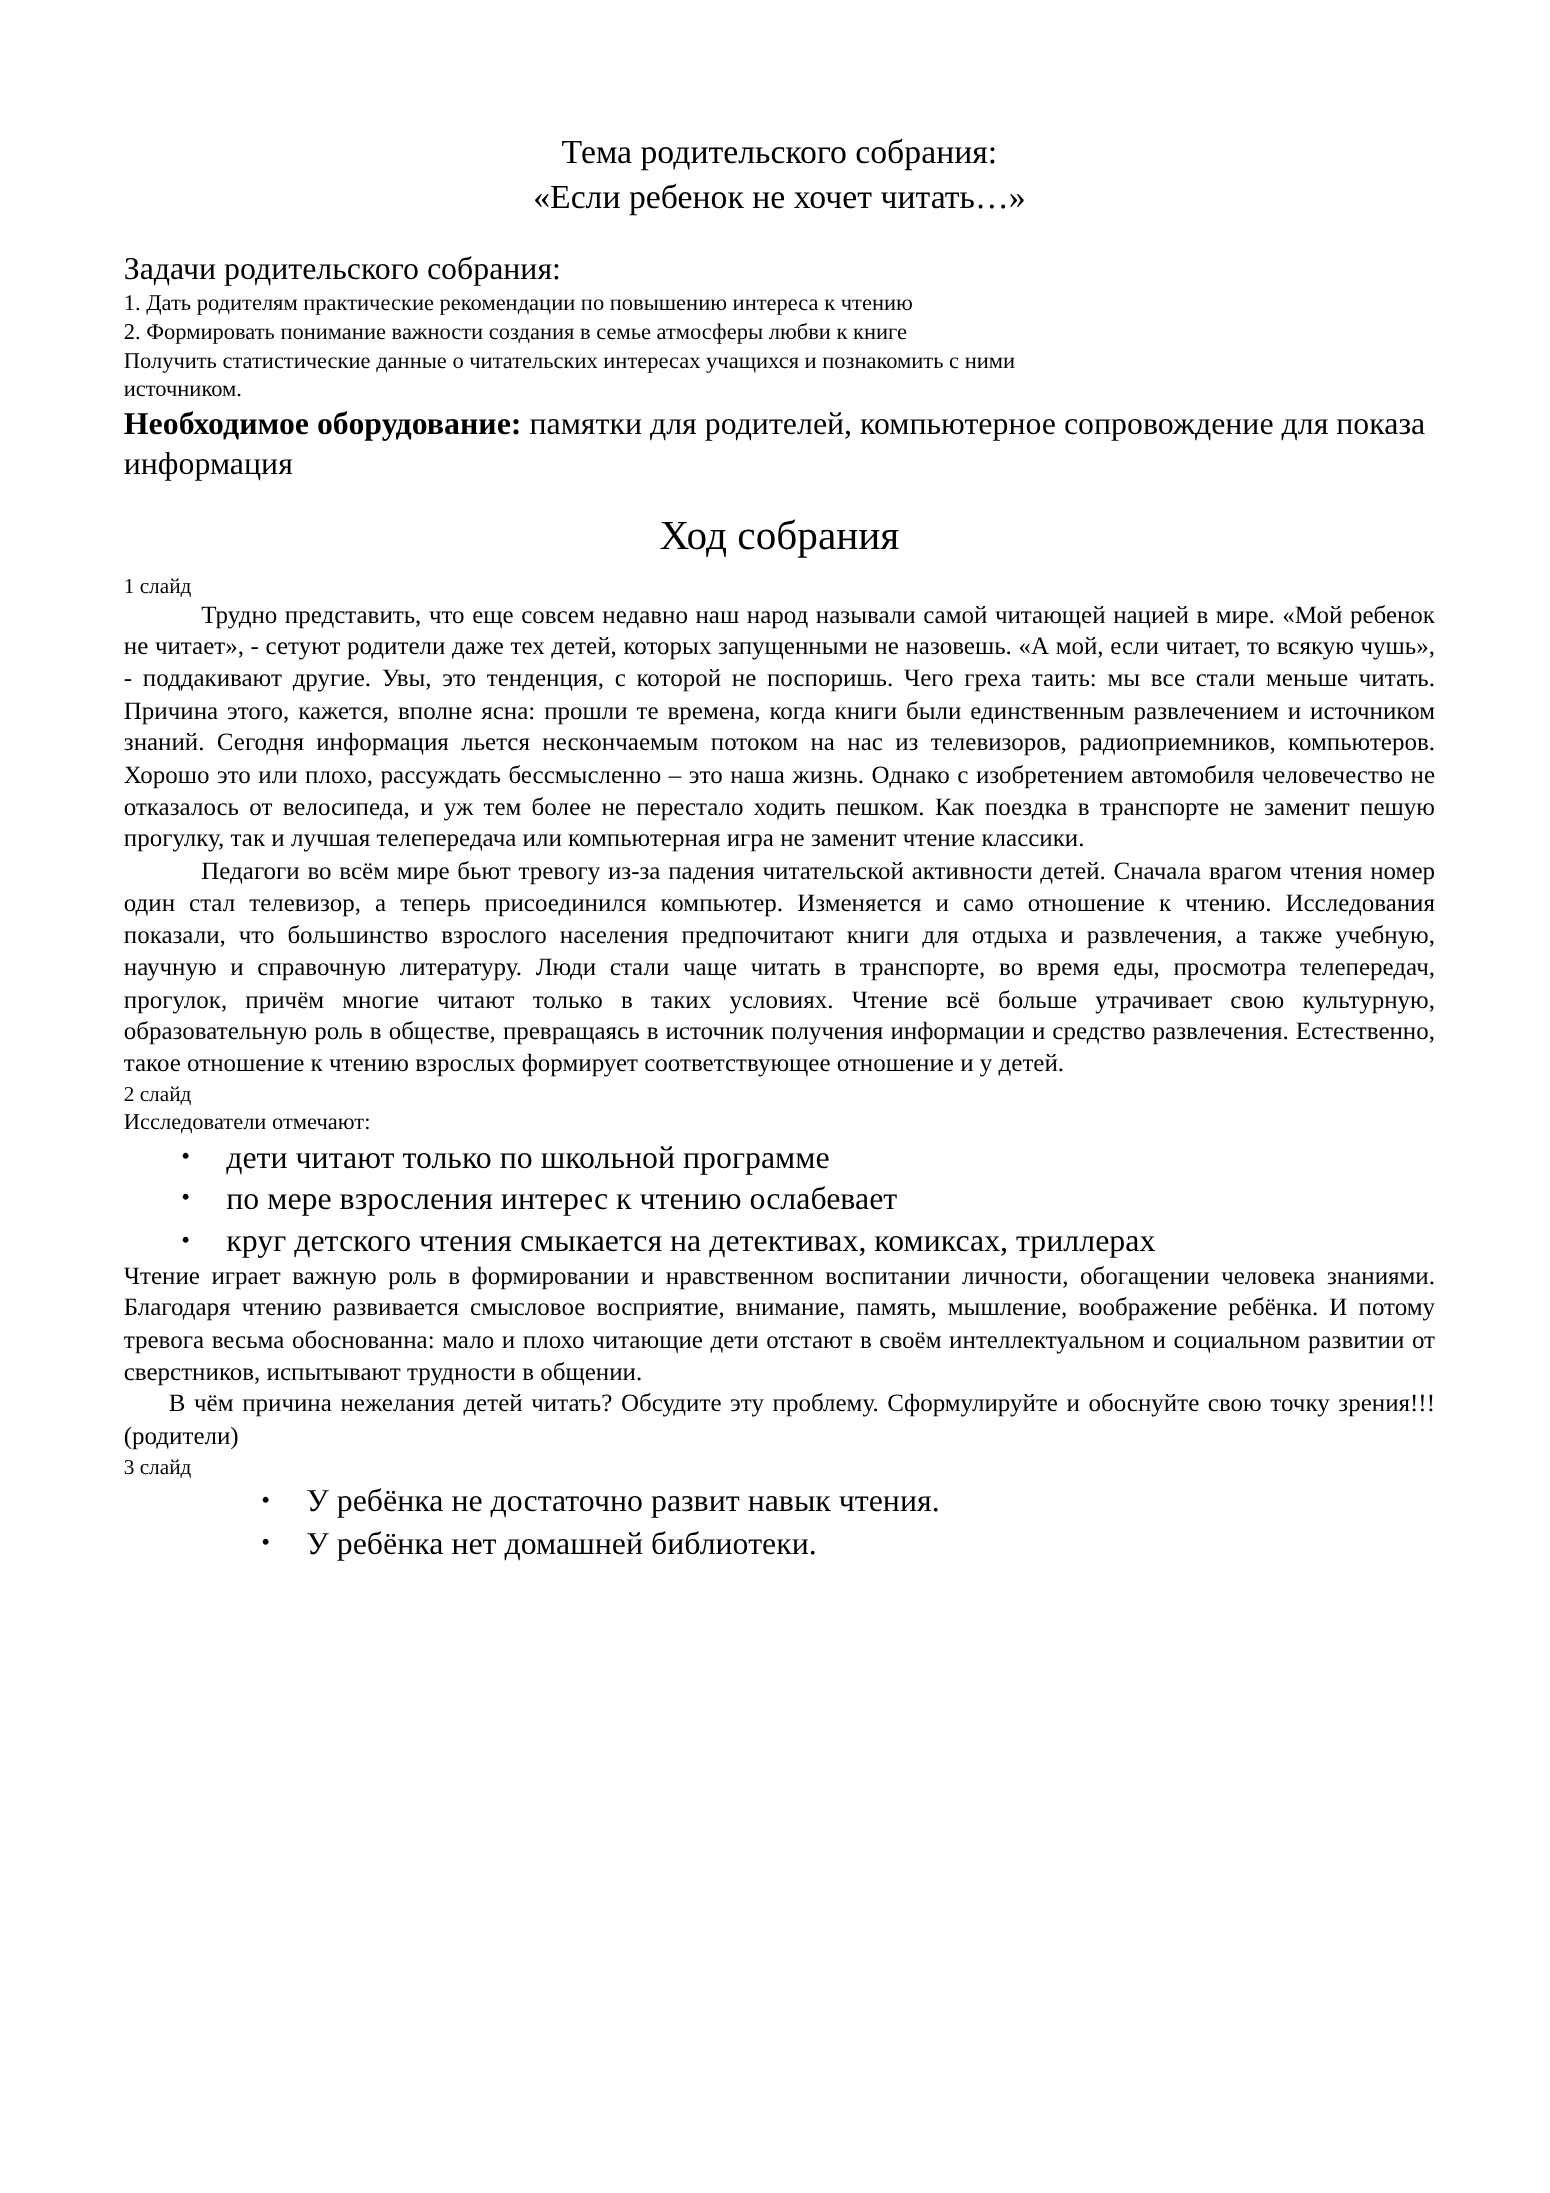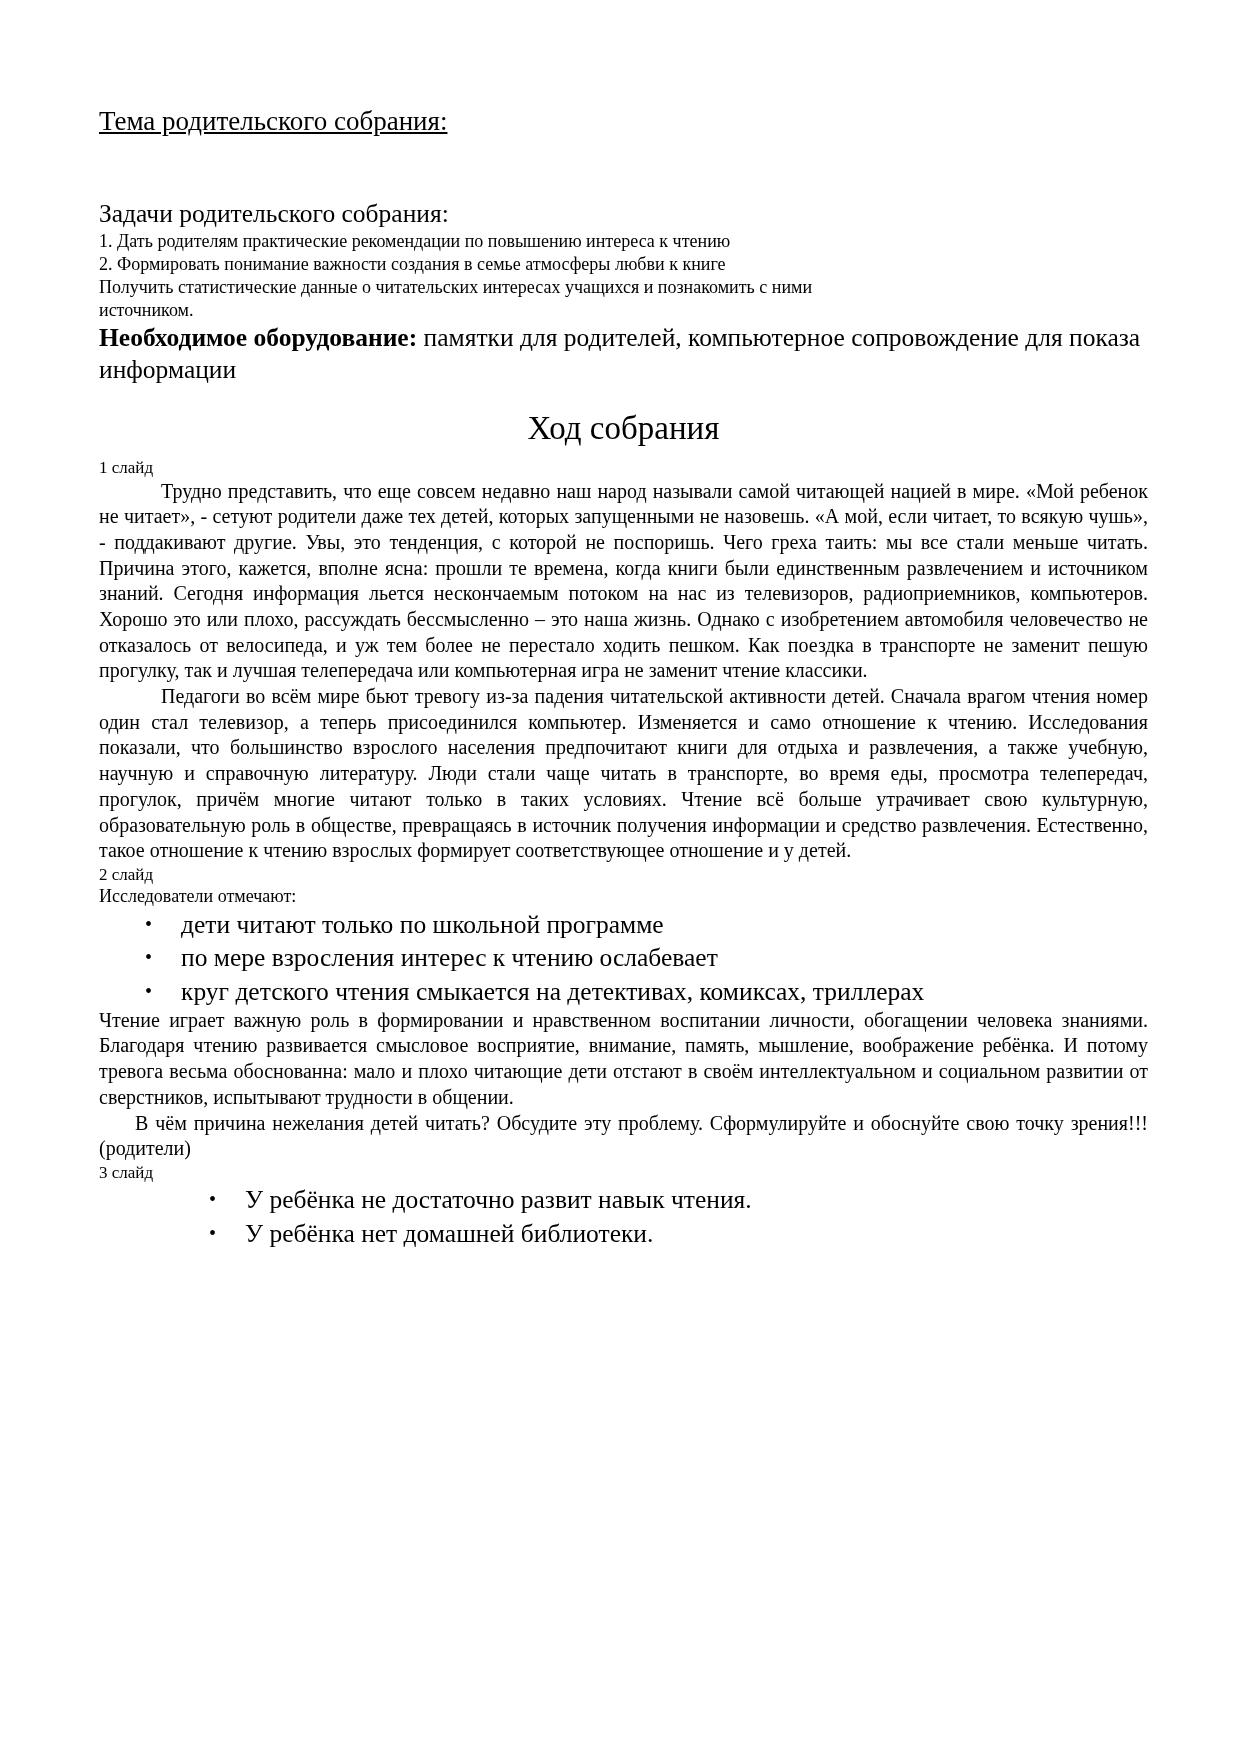--- a/index.html
+++ b/index.html
@@ -20,25 +20,24 @@
     background: #ffffff;
     box-sizing: border-box;
     padding: 104px 92px 40px 99px;
     overflow: hidden;
   }
   .doc {
     font-size: 25.5px;
     line-height: 1.30;
   }
   .title-block {
-    text-align: left;
+    text-align: center;
     font-size: 27px;
     line-height: 1.33;
-    margin-bottom: 58px;
-    text-decoration: underline;
+    margin-bottom: 23px;
   }
   .title-line {
     display: block;
     white-space: nowrap;
   }
   .lead-heading {
     font-weight: normal;
     font-size: 25.5px;
     line-height: 1.27;
   }
@@ -116,30 +115,31 @@
   }
 </style>
 </head>
 <body>
 
 <div class="page">
   <div class="doc">
 
     <div class="title-block">
       <span class="title-line">Тема родительского собрания:</span>
+      <span class="title-line">«Если ребенок не хочет читать…»</span>
     </div>
 
     <div class="lead-heading">Задачи родительского собрания:</div>
     <div class="plain-line">1. Дать родителям практические рекомендации по повышению интереса к чтению</div>
     <div class="plain-line">2. Формировать понимание важности создания в семье атмосферы любви к книге</div>
     <div class="plain-line">Получить статистические данные о читательских интересах учащихся и познакомить с ними</div>
     <div class="plain-line">источником.</div>
 
     <div class="equip-line"><span class="equip-label">Необходимое оборудование:</span><span> памятки для родителей, компьютерное сопровождение для показа</span></div>
-    <div class="equip-line">информации</div>
+    <div class="equip-line">информация</div>
 
     <div class="section-heading">Ход собрания</div>
 
     <div class="slide-label">1 слайд</div>
     <p class="body indent">Трудно представить, что еще совсем недавно наш народ называли самой читающей нацией в мире. «Мой ребенок не читает», - сетуют родители даже тех детей, которых запущенными не назовешь. «А мой, если читает, то всякую чушь», - поддакивают другие. Увы, это тенденция, с которой не поспоришь. Чего греха таить: мы все стали меньше читать. Причина этого, кажется, вполне ясна: прошли те времена, когда книги были единственным развлечением и источником знаний. Сегодня информация льется нескончаемым потоком на нас из телевизоров, радиоприемников, компьютеров. Хорошо это или плохо, рассуждать бессмысленно – это наша жизнь. Однако с изобретением автомобиля человечество не отказалось от велосипеда, и уж тем более не перестало ходить пешком. Как поездка в транспорте не заменит пешую прогулку, так и лучшая телепередача или компьютерная игра не заменит чтение классики.</p>
     <p class="body indent">Педагоги во всём мире бьют тревогу из-за падения читательской активности детей. Сначала врагом чтения номер один стал телевизор, а теперь   присоединился компьютер. Изменяется и само отношение к чтению. Исследования показали, что большинство взрослого населения предпочитают книги для отдыха и развлечения, а также учебную, научную и справочную литературу. Люди стали чаще читать в транспорте, во время еды, просмотра телепередач, прогулок, причём многие читают только в таких условиях. Чтение всё больше утрачивает свою культурную, образовательную роль в обществе, превращаясь в источник получения информации и средство развлечения. Естественно, такое отношение к чтению взрослых формирует соответствующее отношение и у детей.</p>
 
     <div class="slide-label">2 слайд</div>
     <div class="plain-line">Исследователи отмечают:</div>
     <ul class="bullets lvl1">

